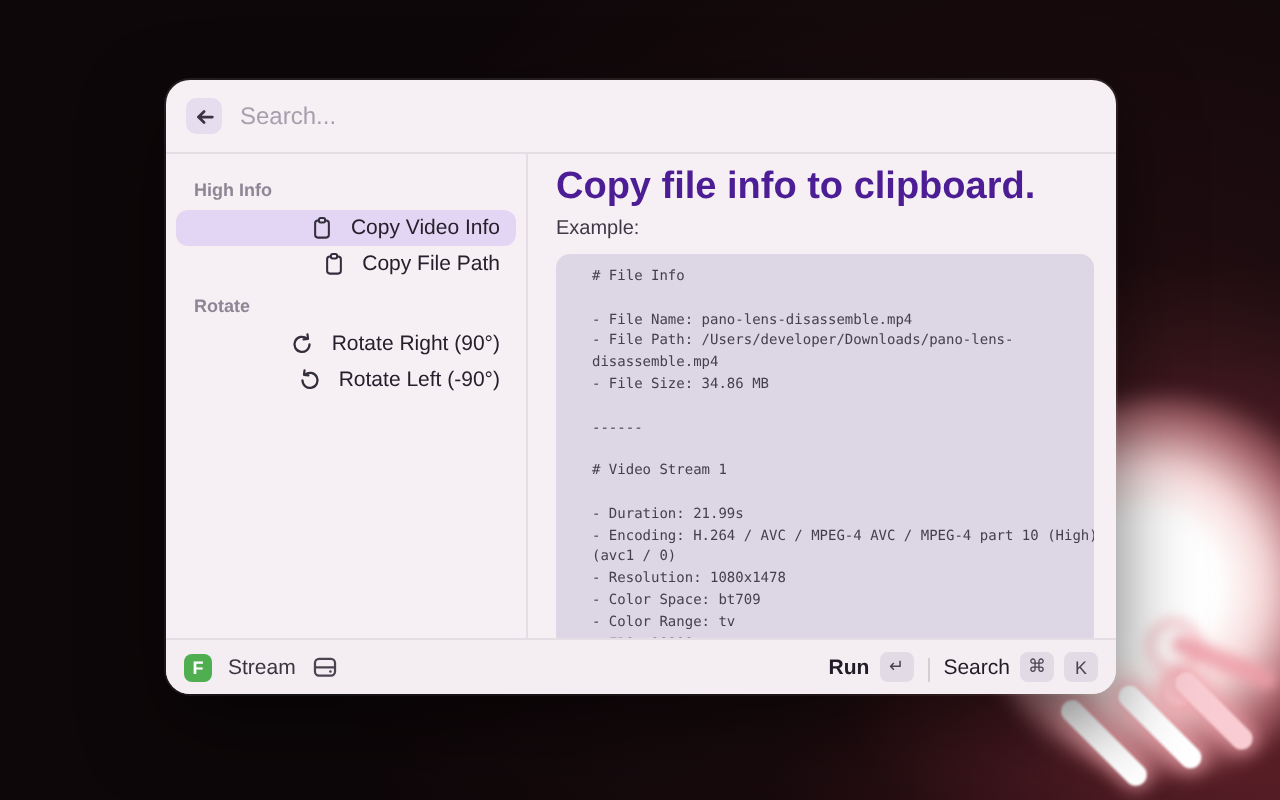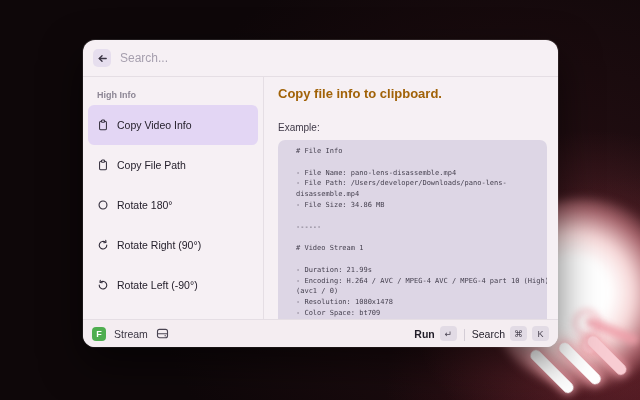--- a/index.html
+++ b/index.html
@@ -49,29 +49,29 @@
   .backbtn{width:18px;height:18px;border:none;border-radius:5px;background:#e6deee;
     display:flex;align-items:center;justify-content:center;cursor:pointer;flex:0 0 auto;}
   .search-in{flex:1;border:none;background:transparent;outline:none;font-size:12px;color:var(--txt-dark);
     font-family:"Liberation Sans","DejaVu Sans",sans-serif;}
   .search-in::placeholder{color:#a69fae;}
   .hdiv{height:1px;background:var(--divider);}
   .bodyrow{display:flex;height:242px;}
   
   .sidebar{width:180px;padding:6px 5px;overflow:hidden;}
   .sec{font-size:9px;font-weight:700;color:var(--txt-gray);padding:7px 9px 5px;}
-  .row{display:flex;align-items:center;gap:8px;height:40px;padding:0 8px;border-radius:6px;cursor:pointer;}
+  .row{display:flex;align-items:center;gap:8px;height:18px;padding:0 8px;border-radius:6px;cursor:pointer;justify-content:flex-end;}
   .row.selected{background:var(--sel-bg);}
   .row .lbl{font-size:10.5px;color:#25202c;}
   .icn{display:flex;align-items:center;justify-content:center;width:13px;height:13px;color:#332e3c;}
   .vdiv{width:1px;background:var(--divider);}
   
   .detail{flex:1;padding:8px 11px 0 14px;overflow:hidden;}
-  .dtitle{font-size:13px;font-weight:700;color:#a16207;line-height:17px;}
-  .example{font-size:10px;color:#3f3947;margin-top:20px;}
+  .dtitle{font-size:19px;font-weight:700;color:#4c1d95;line-height:17px;}
+  .example{font-size:10px;color:#3f3947;margin-top:7px;}
   .codeblk{margin-top:7px;width:269px;height:197px;background:var(--code-bg);border-radius:7px;
     padding:6px 18px;font-family:"DejaVu Sans Mono","Liberation Mono",monospace;
     font-size:7px;line-height:10.8px;color:var(--txt-mid);white-space:pre;overflow:hidden;}
   
   .footer{position:absolute;left:0;right:0;bottom:0;height:28px;background:#f4edf1;
     border-top:1px solid var(--divider);display:flex;align-items:center;justify-content:space-between;padding:0 9px;}
   .fleft{display:flex;align-items:center;gap:8px;}
   .appicon{width:14px;height:14px;border-radius:4px;background:var(--appicon);color:#fff;
     font-size:9px;font-weight:700;display:flex;align-items:center;justify-content:center;}
   .appname{font-size:10.5px;color:#3a3542;}
@@ -131,29 +131,22 @@
       <div class="row">
         <span class="icn">
           <svg width="12" height="12" viewBox="0 0 14 14" fill="none" stroke="currentColor" stroke-width="1.2" stroke-linejoin="round">
               <rect x="3" y="2.6" width="8" height="10" rx="1.6"></rect>
               <rect x="5.2" y="1.2" width="3.6" height="2.6" rx="1" fill="#f6f0f4"></rect>
             </svg>
         </span>
         <span class="lbl">Copy File Path</span>
       </div>
 
-
-      <div class="row">
-        <span class="icn">
-          <svg width="12" height="12" viewBox="0 0 14 14" fill="none" stroke="currentColor" stroke-width="1.3">
-              <circle cx="7" cy="7" r="4.6"></circle>
-            </svg>
-        </span>
-        <span class="lbl">Rotate 180°</span>
-      </div>
+      <div class="sec">Rotate</div>
+
 
       <div class="row">
         <span class="icn">
           <svg width="12" height="12" viewBox="0 0 14 14" fill="none" stroke="currentColor" stroke-width="1.3" stroke-linecap="round" stroke-linejoin="round">
               <path d="M11.4 7.2a4.4 4.4 0 1 1-1.5-3.3"></path>
               <path d="M10.2 1.4l.3 2.6-2.6.3"></path>
             </svg>
         </span>
         <span class="lbl">Rotate Right (90°)</span>
       </div>

